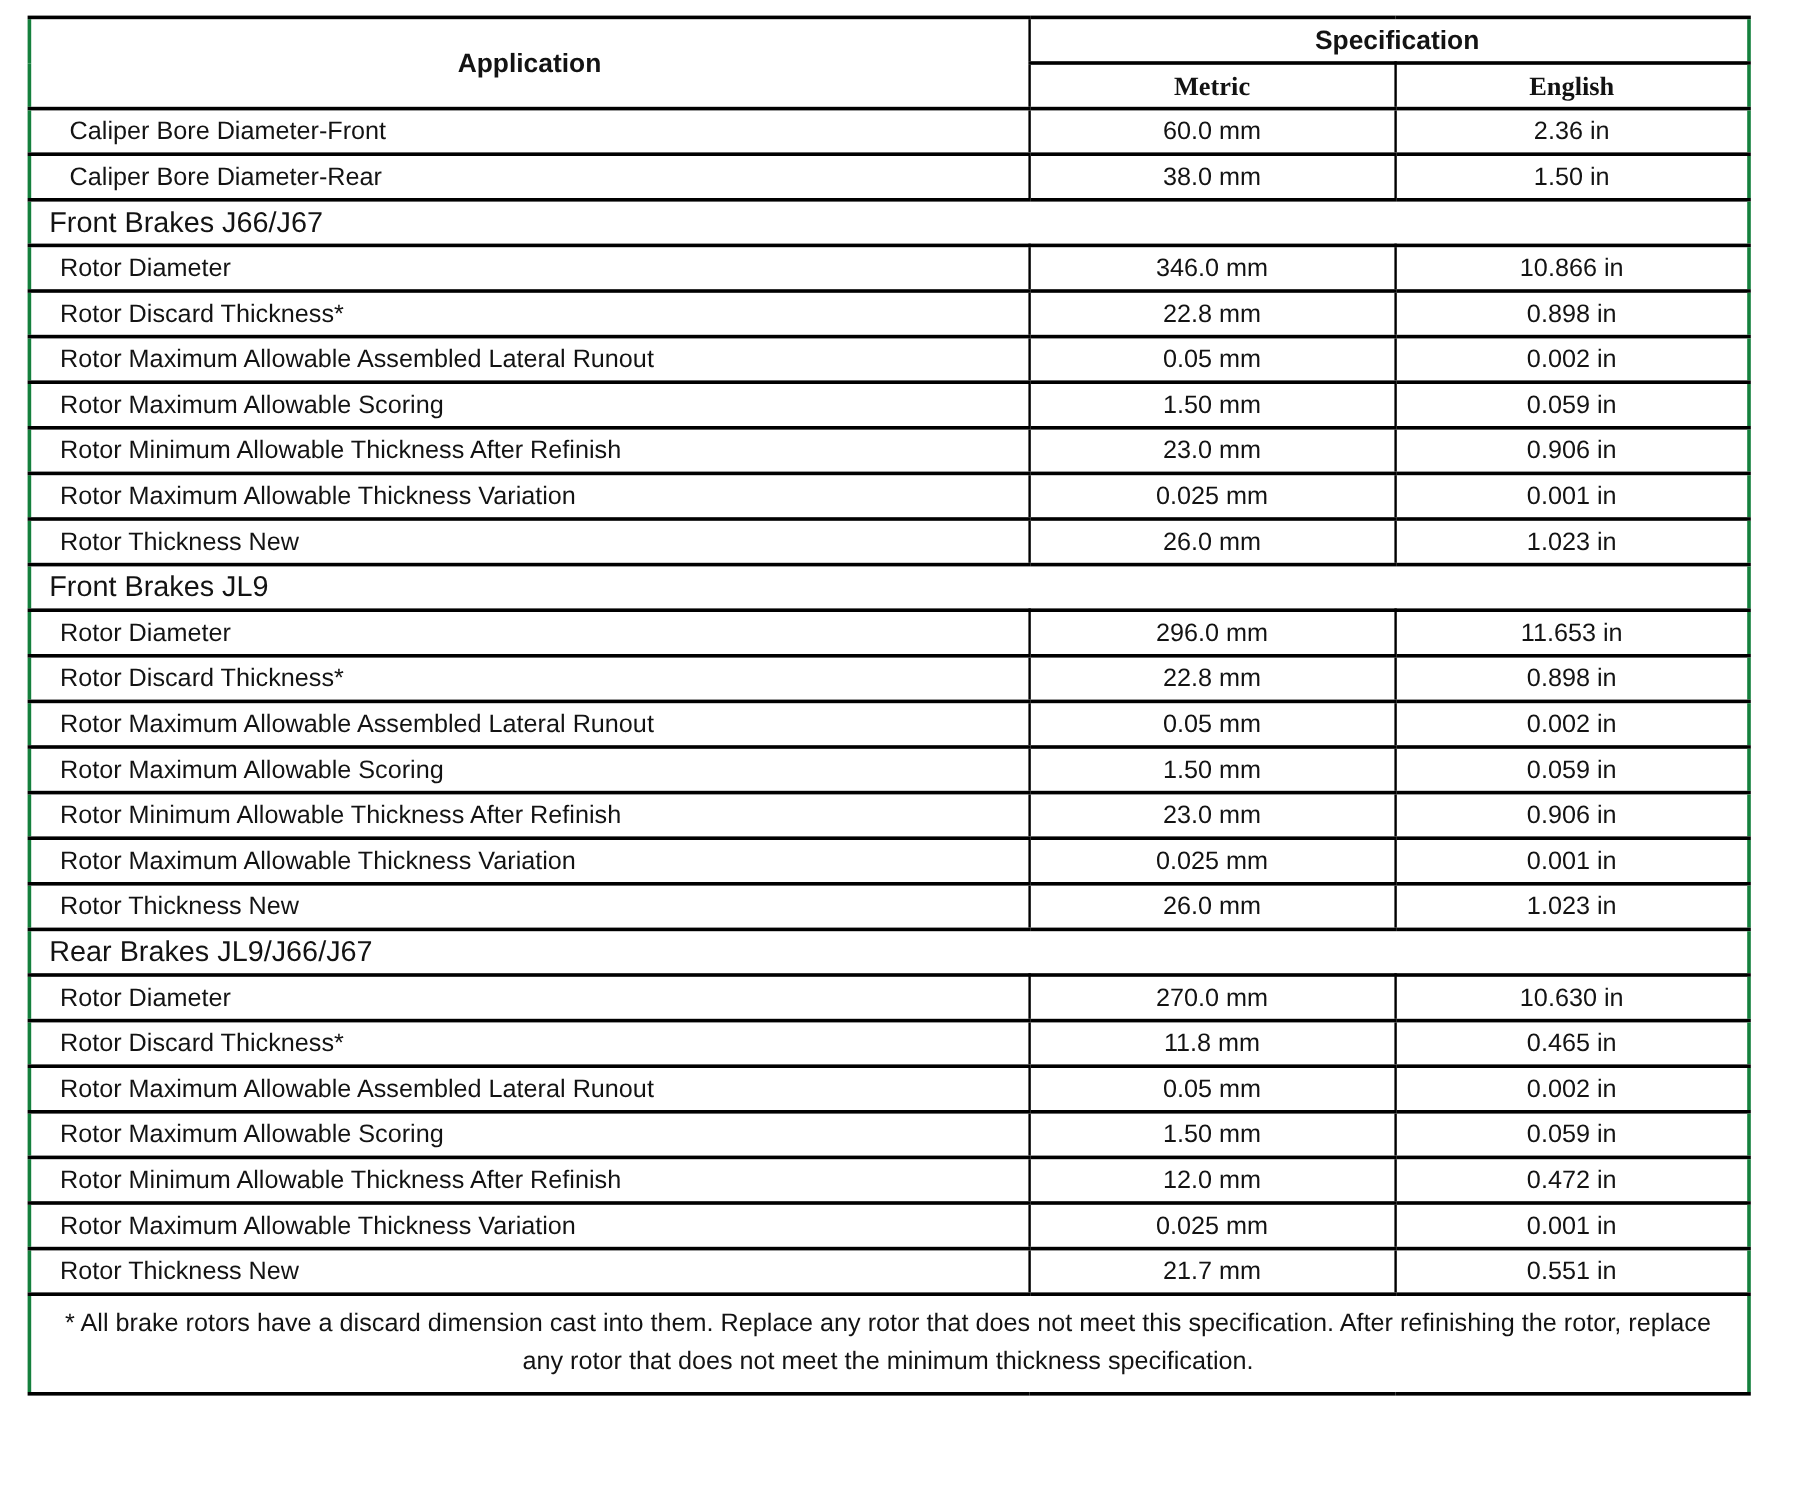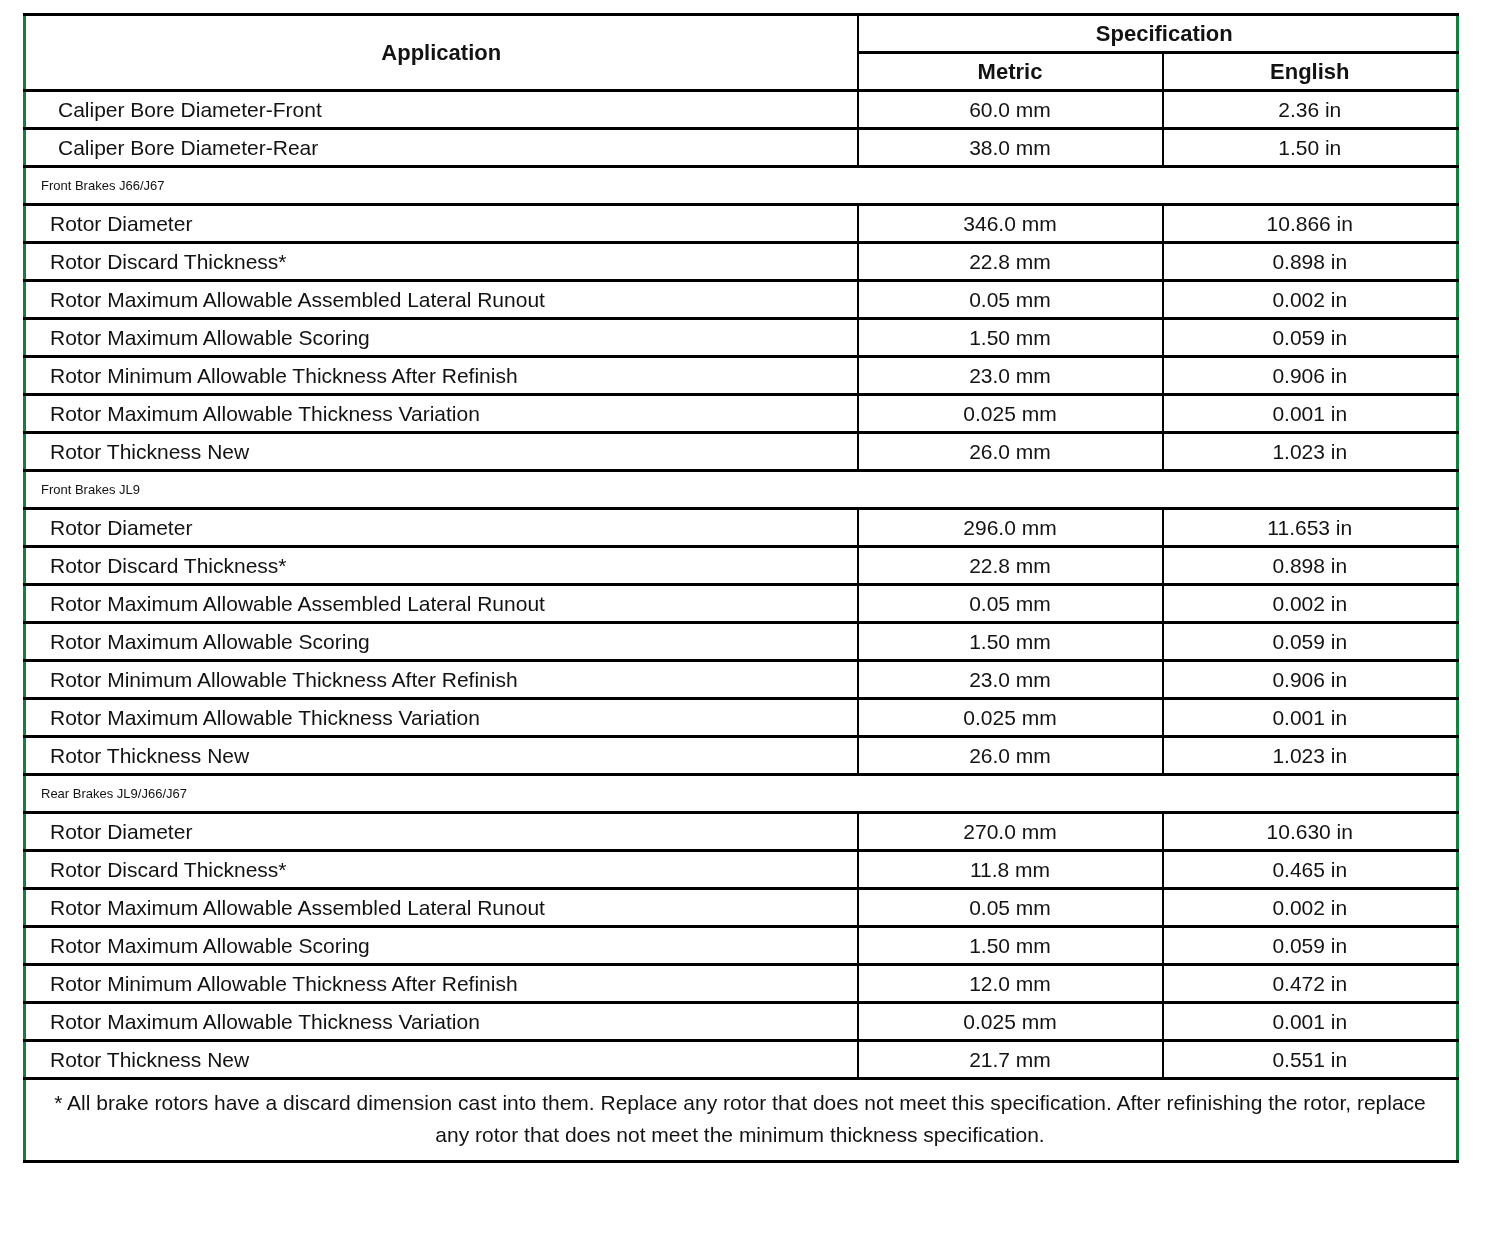--- a/index.html
+++ b/index.html
@@ -33,40 +33,40 @@
     border-width: 3px 2px;
     overflow: hidden;
     white-space: nowrap;
   }
   th {
     font-size: 22px;
     font-weight: bold;
     text-align: center;
   }
   .spec-header { height: 38px; padding-left: 15px; }
-  .unit-header { height: 38px; }
+  .unit-header { height: 38px; font-family: Liberation Serif, serif; }
   td {
     height: 38px;
     font-size: 21px;
     vertical-align: middle;
   }
   .application-cell {
     text-align: left;
     padding-left: 32px;
   }
   .application-cell.indent {
     padding-left: 24px;
   }
   .metric-cell, .english-cell {
     text-align: center;
   }
   .section-title {
     text-align: left;
     padding-left: 15px;
-    font-size: 13px;
+    font-size: 24px;
   }
   .footnote {
     height: auto;
     white-space: normal;
     font-size: 21px;
     line-height: 1.5;
     padding: 7px 16px 10px 14px;
     text-align: center;
   }
 </style>

